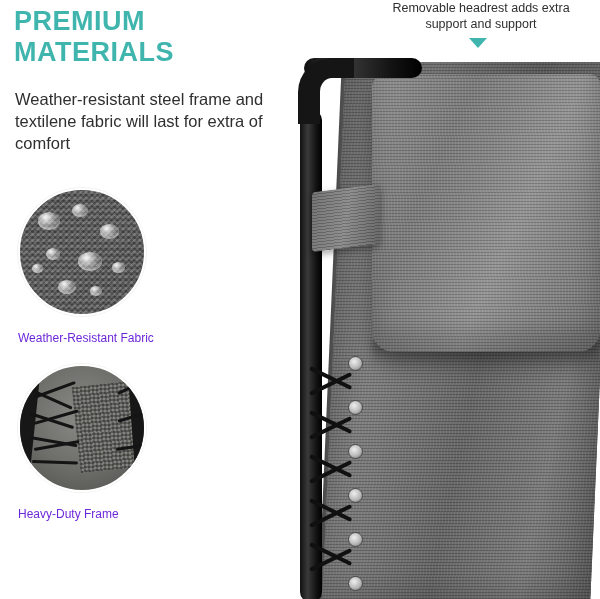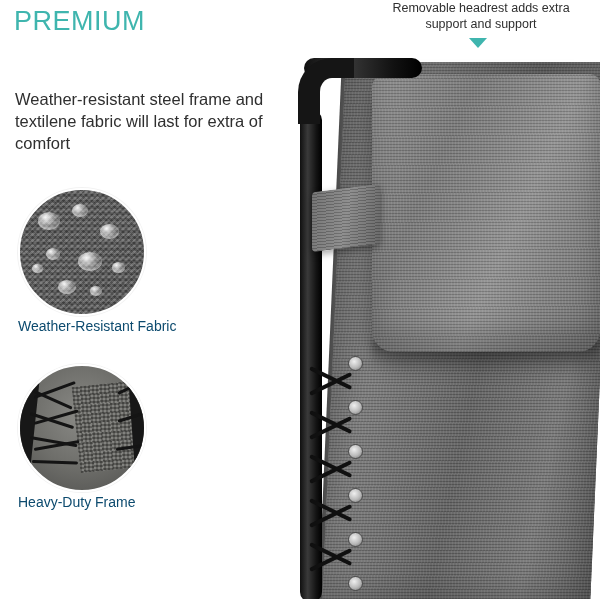--- a/index.html
+++ b/index.html
@@ -20,21 +20,21 @@
 
   
   .headline {
     position: absolute;
     left: 14px;
     top: 6px;
     width: 270px;
     font-size: 27px;
     line-height: 31px;
     letter-spacing: 0.5px;
-    font-weight: normal;
+    font-weight: bold;
     color: #3fb5ae;
     text-transform: uppercase;
   }
   .subcopy {
     position: absolute;
     left: 15px;
     top: 88px;
     width: 262px;
     font-size: 16.5px;
     line-height: 22px;
@@ -93,24 +93,24 @@
     top: 18px;
     width: 60px;
     height: 86px;
     background:
       repeating-linear-gradient(0deg, rgba(0,0,0,0.25) 0 2px, rgba(255,255,255,0.05) 2px 4px),
       repeating-linear-gradient(90deg, rgba(0,0,0,0.22) 0 2px, rgba(255,255,255,0.05) 2px 4px),
       #747470;
     transform: rotate(-6deg);
   }
   .feature-label {
-    margin-top: 0;
-    font-size: 14px;
+    margin-top: 12px;
+    font-size: 12px;
     line-height: 21px;
-    color: #0c4a6e;
+    color: #6d28d9;
     width: 190px;
   }
 
   
   .annotation {
     position: absolute;
     left: 374px;
     top: 0px;
     width: 214px;
     text-align: center;
@@ -252,20 +252,21 @@
     border: 1px solid #4b4b4b;
   }
 </style>
 </head>
 <body>
 
 <div id="page">
 
   <div class="headline">
     <div>PREMIUM</div>
+    <div>MATERIALS</div>
   </div>
 
   <div class="subcopy">Weather-resistant steel frame and textilene fabric will last for extra of comfort</div>
 
   <div class="feature feature-1">
     <div class="swatch swatch-fabric">
       <span class="drop" style="left:18px; top:22px; width:22px; height:18px;"></span>
       <span class="drop" style="left:52px; top:14px; width:16px; height:13px;"></span>
       <span class="drop" style="left:80px; top:34px; width:19px; height:15px;"></span>
       <span class="drop" style="left:26px; top:58px; width:14px; height:12px;"></span>

